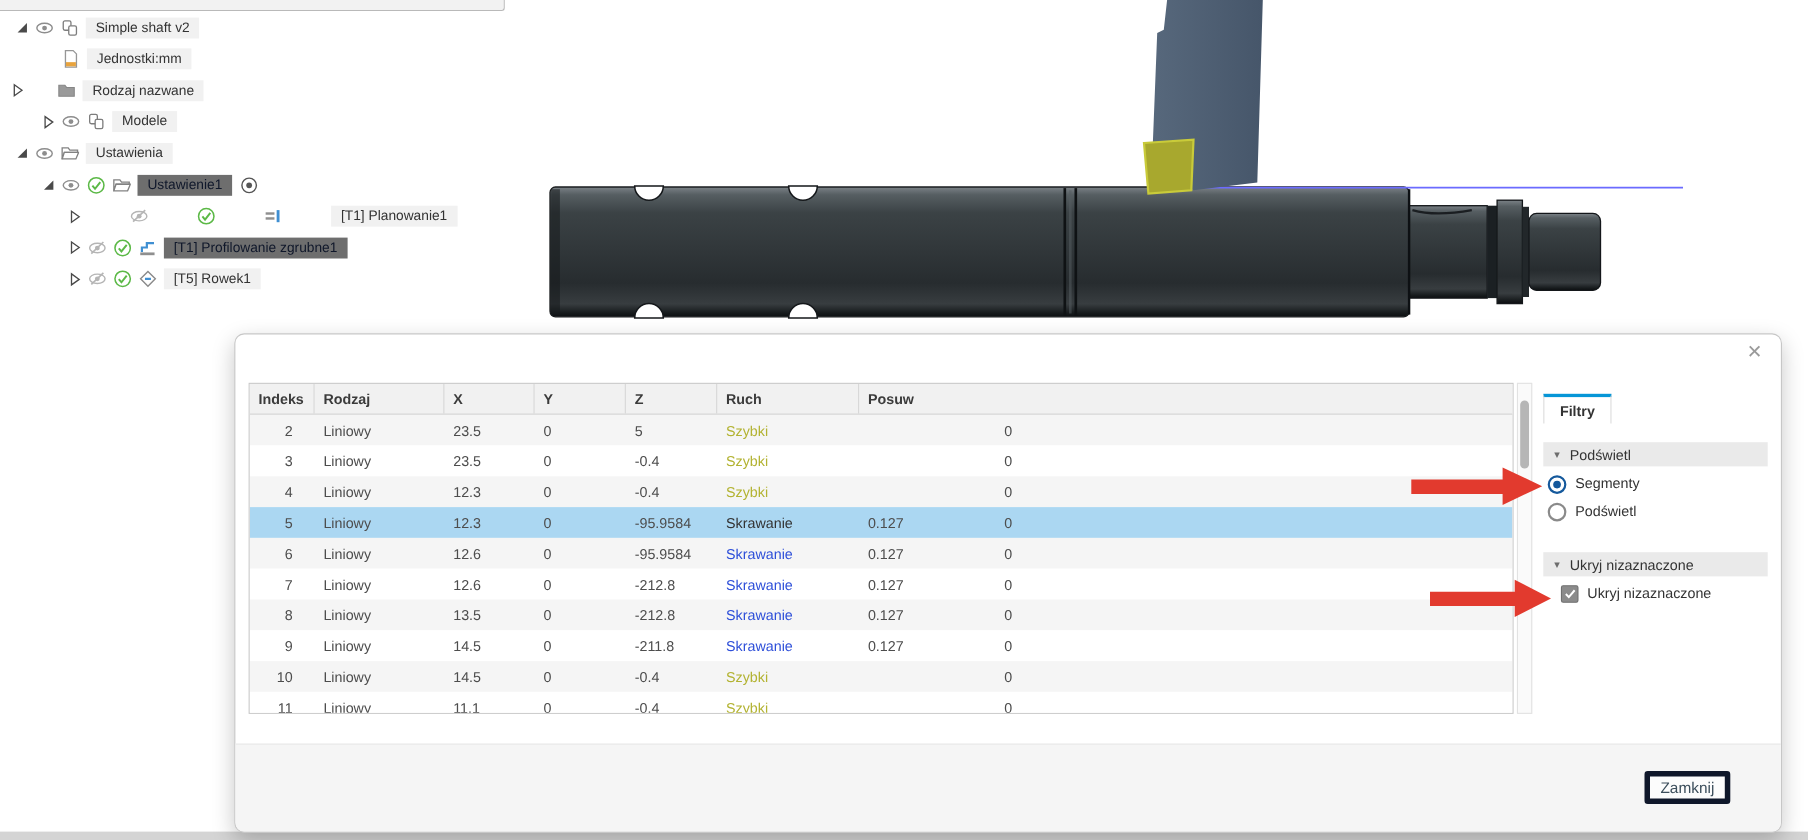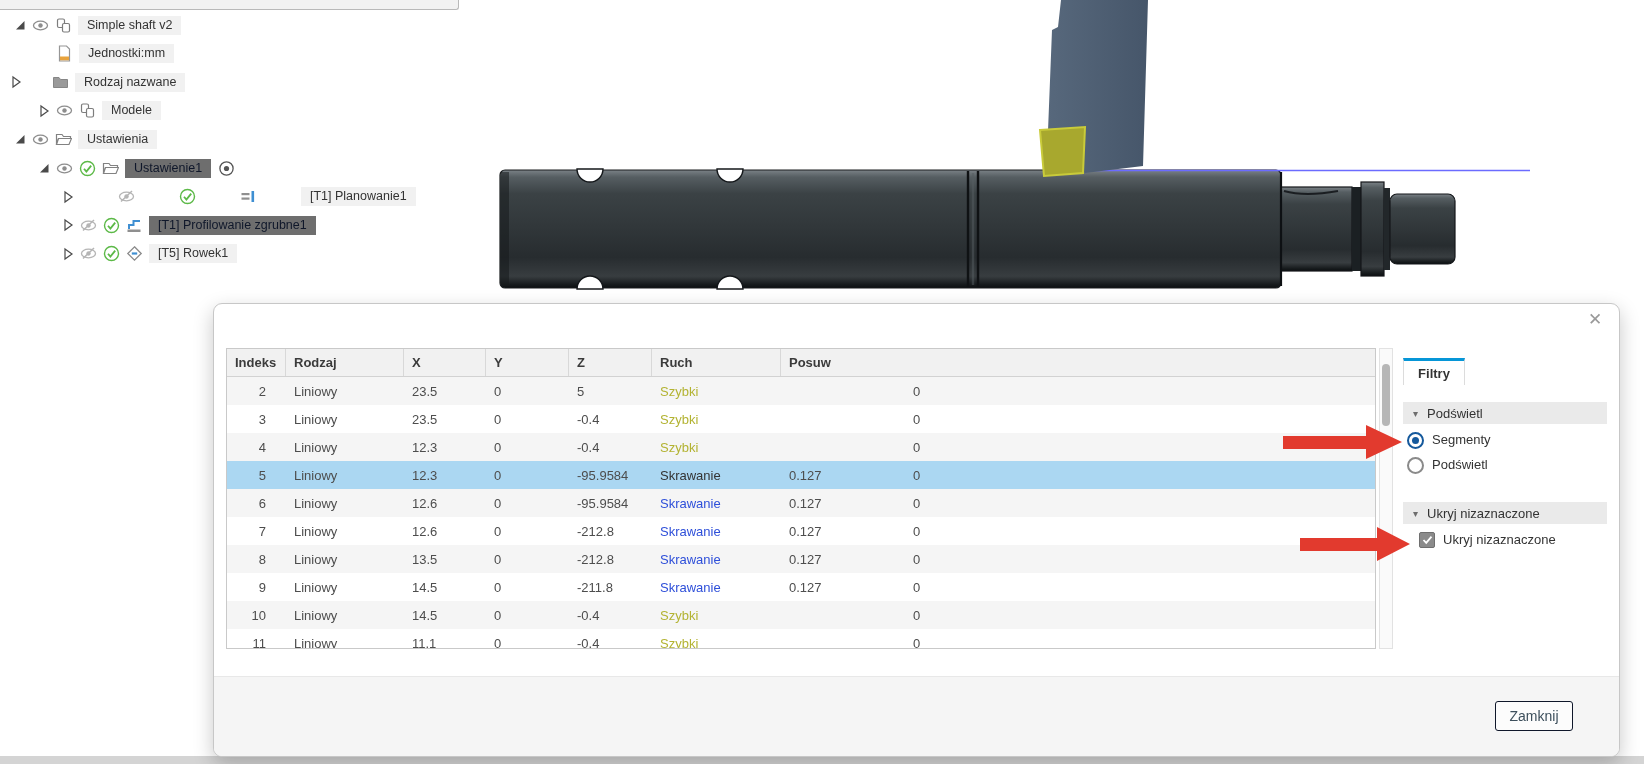--- a/index.html
+++ b/index.html
@@ -64,21 +64,21 @@
   .opt-row{position:absolute;left:4px;display:flex;align-items:flex-start;cursor:pointer;}
   .radio{width:13px;height:13px;border-radius:50%;border:2px solid #8a8a8a;background:#fff;box-sizing:content-box;position:relative;flex:0 0 auto;}
   .radio.on{border-color:#15599c;}
   .radio.on::after{content:"";position:absolute;left:3px;top:3px;width:7px;height:7px;border-radius:50%;background:#15599c;}
   .opt-label{font-size:13px;color:#333;margin-left:8px;white-space:nowrap;}
   .checkbox{width:16px;height:16px;background:#8b8b8b;border:1px solid #6f6f6f;border-radius:2px;box-sizing:border-box;
     display:flex;align-items:center;justify-content:center;flex:0 0 auto;}
 
   
   #dlg-footer{position:absolute;left:0;top:372px;width:100%;height:80px;background:#f5f5f5;border-top:1px solid #e8e8e8;box-sizing:border-box;}
-  #close-btn{position:absolute;left:1281px;top:24px;width:78px;height:30px;background:#fcfcfc;border:1px solid #0f172a;
+  #close-btn{position:absolute;left:1281px;top:24px;width:78px;height:30px;background:#fcfcfc;border:5px solid #0f172a;
     border-radius:3px;font-size:14px;color:#3d4f5c;font-family:"Liberation Sans",sans-serif;cursor:pointer;}
 
   
   #arrows{left:0;top:0;width:1644px;height:764px;z-index:30;pointer-events:none;}
 </style>
 </head>
 <body>
 
 <svg id="viewport" class="abs" width="1644" height="764" viewBox="0 0 1644 764">
   <defs>

